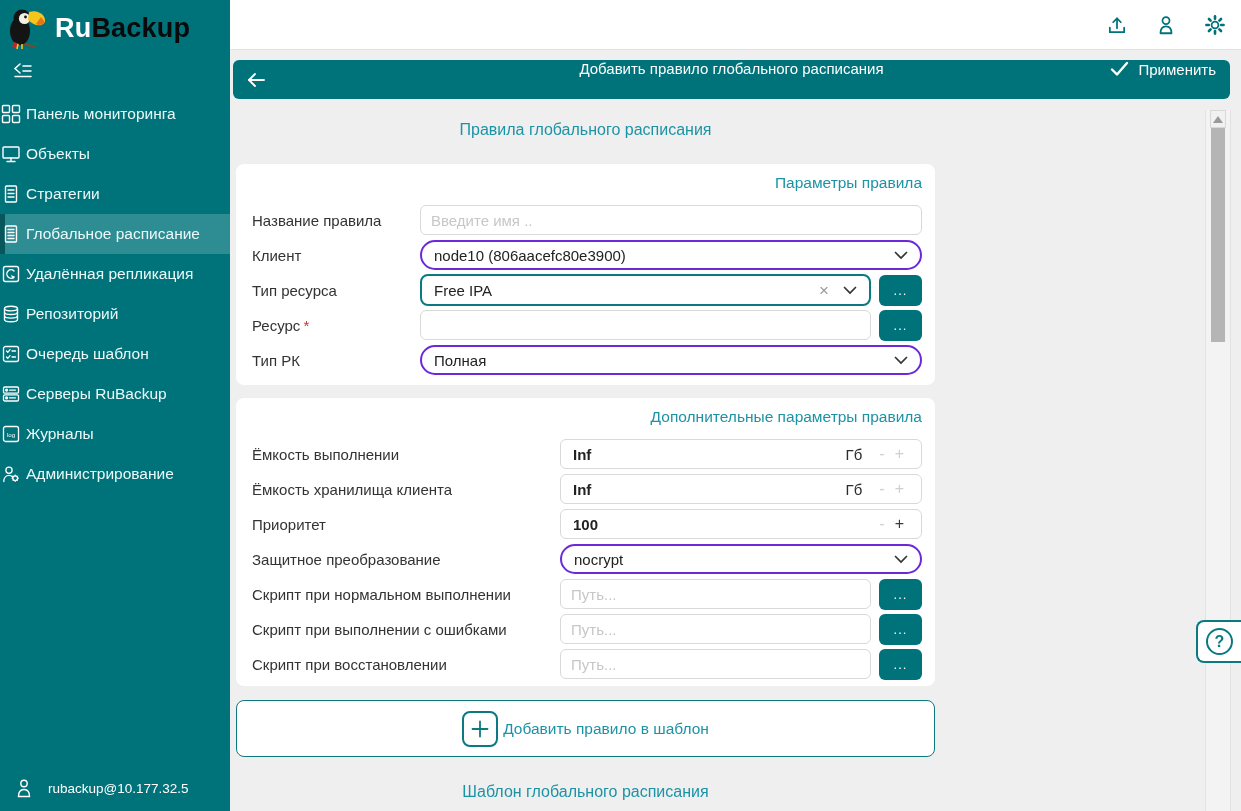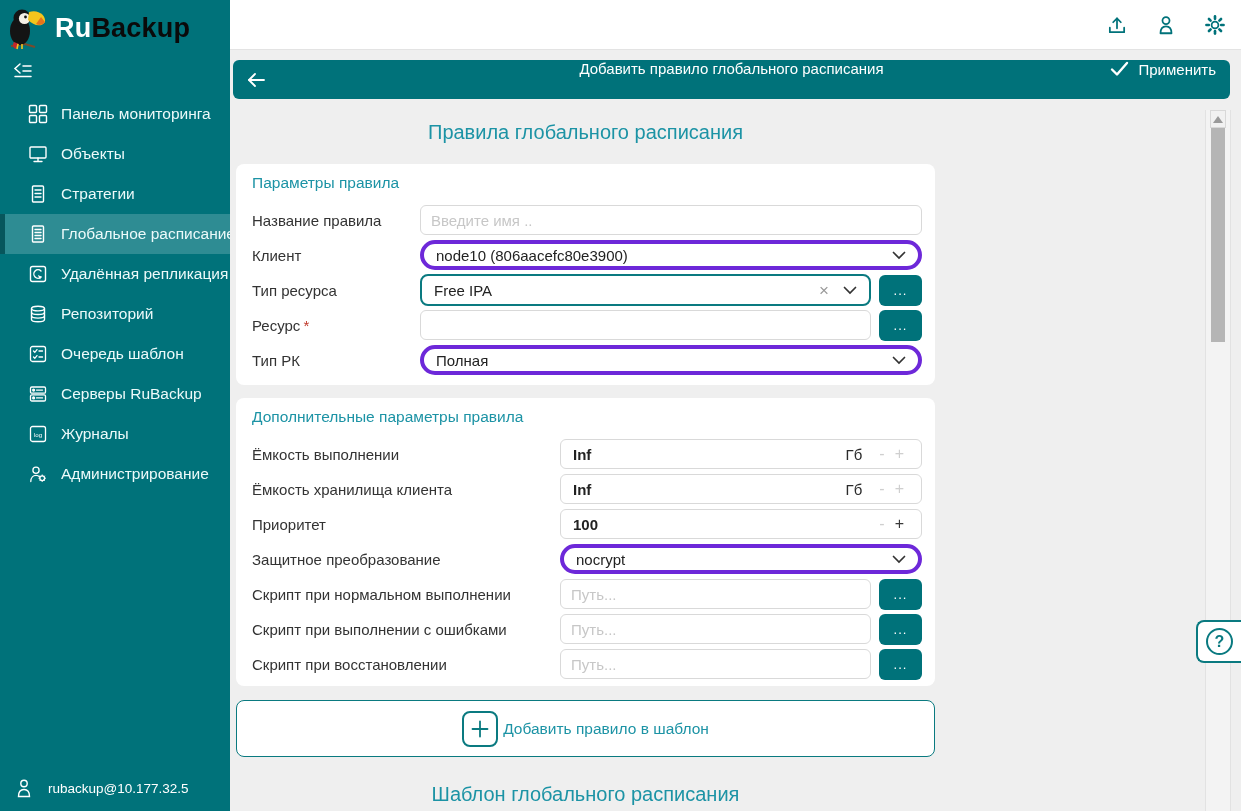--- a/index.html
+++ b/index.html
@@ -7,57 +7,57 @@
   body { position:relative; }
 
   
   .sidebar { position:absolute; left:0; top:0; width:230px; height:811px; background:#00727A; color:#fff; }
   .logo-row { display:flex; align-items:center; gap:6px; padding:5px 6px 0 5px; height:52px; }
   .brand { font-size:27px; font-weight:bold; letter-spacing:.2px; }
   .brand .b-ru { color:#ffffff; }
   .brand .b-backup { color:#0a0a0a; }
   .collapse-btn { margin:10px 0 0 12px; width:24px; height:20px; cursor:pointer; }
   .menu { margin-top:12px; }
-  .menu-item { height:40px; display:flex; align-items:center; gap:12px; padding-left:27px; font-size:15.5px; color:#ecfafa; cursor:pointer; white-space:nowrap; }
+  .menu-item { height:40px; display:flex; align-items:center; gap:4px; padding-left:0; font-size:15.5px; color:#ecfafa; cursor:pointer; white-space:nowrap; }
   .menu-item .mi-icon { width:22px; height:22px; flex:none; display:flex; align-items:center; justify-content:center; }
   .menu-item.active { background:#2E8C93; box-shadow:inset 5px 0 0 #07565C; }
   .side-footer { position:absolute; left:0; bottom:0; width:230px; height:46px; display:flex; align-items:center; gap:15px; padding-left:15px; font-size:13.5px; }
 
   
   .topbar { position:absolute; left:230px; top:0; width:1011px; height:50px; background:#fff; border-bottom:1px solid #E3E3E3; display:flex; align-items:center; justify-content:flex-end; gap:25px; padding-right:14px; }
   .topbar .tb-icon { width:24px; height:24px; color:#00727A; cursor:pointer; display:flex; align-items:center; justify-content:center; }
 
   
   .content { position:absolute; left:230px; top:50px; width:1011px; height:761px; background:#EFEFEF; }
 
   .header-bar { position:absolute; left:3px; top:10px; width:997px; height:39px; background:#00727A; border-radius:6px; color:#fff; display:flex; align-items:flex-start; }
   .back-btn { width:46px; height:39px; display:flex; align-items:center; justify-content:center; cursor:pointer; flex:none; }
   .hb-title { position:absolute; left:0; right:0; text-align:center; font-size:15px; pointer-events:none; }
   .apply-btn { margin-left:auto; display:flex; align-items:center; gap:8px; padding-right:14px; font-size:15px; cursor:pointer; }
 
-  .section-title { position:absolute; left:6px; width:699px; text-align:center; color:#1C93A5; font-size:20px; }
+  .section-title { position:absolute; left:6px; width:699px; text-align:center; color:#1C93A5; font-size:16px; }
   .st-rules { top:71px; }
   .st-template { top:733px; }
 
   .card { position:absolute; left:6px; width:699px; background:#fff; border-radius:8px; padding:10px 13px 12px 16px; }
   .card-1 { top:114px; height:221px; }
   .card-2 { top:348px; height:288px; }
-  .card-title { text-align:left; color:#1C93A5; font-size:15.5px; height:20px; margin-bottom:11px; }
+  .card-title { text-align:right; color:#1C93A5; font-size:15.5px; height:20px; margin-bottom:11px; }
 
   .frow { display:flex; align-items:center; height:30px; margin-bottom:5px; }
   .frow .lbl { font-size:15px; color:#333; flex:none; }
   .card-1 .lbl { width:168px; }
   .card-2 .lbl { width:308px; }
   .req { color:#C0392B; margin-left:3px; }
   .ctl { flex:1; display:flex; align-items:center; min-width:0; }
 
   .txt-input { flex:1; height:30px; border:1px solid #D9D9D9; border-radius:6px; padding:0 10px; font-size:15px; color:#333; font-family:"Liberation Sans",sans-serif; outline:none; background:#fff; min-width:0; }
   .txt-input::placeholder { color:#C7C7C7; }
 
-  .sel { flex:1; height:30px; border:4px solid #6d28d9; border-radius:15px; padding:0 12px; display:flex; align-items:center; font-size:15px; color:#222; background:#fff; cursor:pointer; min-width:0; }
+  .sel { flex:1; height:30px; border:2px solid #6d28d9; border-radius:15px; padding:0 12px; display:flex; align-items:center; font-size:15px; color:#222; background:#fff; cursor:pointer; min-width:0; }
   .sel .sel-val { flex:1; overflow:hidden; white-space:nowrap; }
   .combo-focused { border:2px solid #0A7A80; border-radius:8px; height:32px; }
   .clear-x { color:#9a9a9a; font-size:17px; margin-right:14px; cursor:pointer; line-height:1; }
 
   .more-btn { width:43px; height:31px; flex:none; margin-left:8px; background:#00727A; border-radius:6px; color:#fff; display:flex; align-items:center; justify-content:center; font-size:13px; letter-spacing:1px; cursor:pointer; }
 
   .spin { flex:1; height:30px; border:1px solid #D9D9D9; border-radius:6px; padding:0 12px; display:flex; align-items:center; font-size:15px; color:#222; background:#fff; min-width:0; }
   .spin .spin-val { flex:1;font-weight:bold; }
   .spin .unit { color:#2b2b2b; margin-right:12px; }
   .step { font-size:16px; cursor:pointer; padding:0 5px; line-height:1; }

